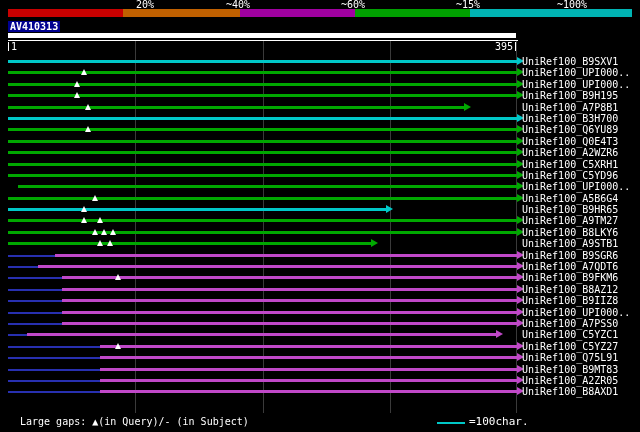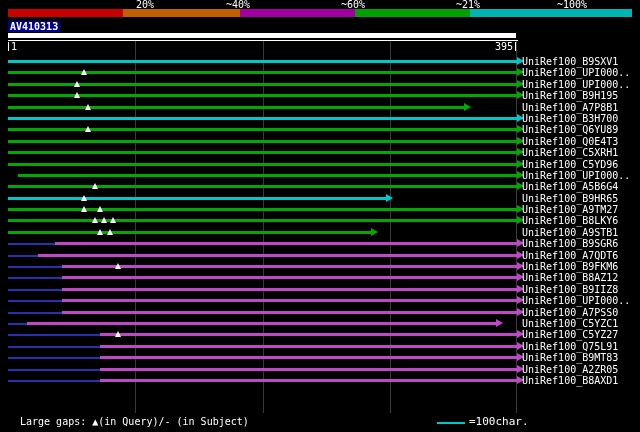--- a/index.html
+++ b/index.html
@@ -42,21 +42,21 @@
   #scale-line{position:absolute;left:437px;top:422px;width:28px;height:2px;background:#00c8c8;}
   #scale-label{position:absolute;left:469px;top:416px;font-size:11px;line-height:11px;}
 </style>
 </head>
 <body>
 
 <div id="legend-labels" class="abs" style="top:0;left:0;width:640px;height:9px;">
     <span class="leglab" style="left: 112px; margin-left: 24px;">20%</span>
     <span class="leglab" style="left: 226px;">~40%</span>
     <span class="leglab" style="left: 341px;">~60%</span>
-    <span class="leglab" style="left: 456px;">~21%</span>
+    <span class="leglab" style="left: 456px;">~15%</span>
     <span class="leglab" style="left: 557px;">~100%</span>
   </div>
 <div id="colorbar">
     <div class="seg" style="left: 8px; width: 115px; background: rgb(200, 0, 0);"></div>
     <div class="seg" style="left: 123px; width: 117px; background: rgb(192, 96, 0);"></div>
     <div class="seg" style="left: 240px; width: 115px; background: rgb(160, 0, 160);"></div>
     <div class="seg" style="left: 355px; width: 115px; background: rgb(0, 160, 0);"></div>
     <div class="seg" style="left: 470px; width: 162px; background: rgb(0, 180, 180);"></div>
   </div>
 
@@ -133,20 +133,27 @@
         <div class="bar" style="left: 0%; width: 100%; background: rgb(0, 168, 0);"></div>
         <div class="arrow" style="left: calc(100% - 1px); border-left-color: rgb(0, 168, 0);"></div>
       </div>
       <span class="rlabel">UniRef100_Q0E4T3</span>
     </div>
     <div class="row">
       <div class="plot">
         <div class="bar" style="left: 0%; width: 100%; background: rgb(0, 168, 0);"></div>
         <div class="arrow" style="left: calc(100% - 1px); border-left-color: rgb(0, 168, 0);"></div>
       </div>
+      <span class="rlabel">UniRef100_A2WZR6</span>
+    </div>
+    <div class="row">
+      <div class="plot">
+        <div class="bar" style="left: 0%; width: 100%; background: rgb(0, 168, 0);"></div>
+        <div class="arrow" style="left: calc(100% - 1px); border-left-color: rgb(0, 168, 0);"></div>
+      </div>
       <span class="rlabel">UniRef100_C5XRH1</span>
     </div>
     <div class="row">
       <div class="plot">
         <div class="bar" style="left: 0%; width: 100%; background: rgb(0, 168, 0);"></div>
         <div class="arrow" style="left: calc(100% - 1px); border-left-color: rgb(0, 168, 0);"></div>
       </div>
       <span class="rlabel">UniRef100_C5YD96</span>
     </div>
     <div class="row">

